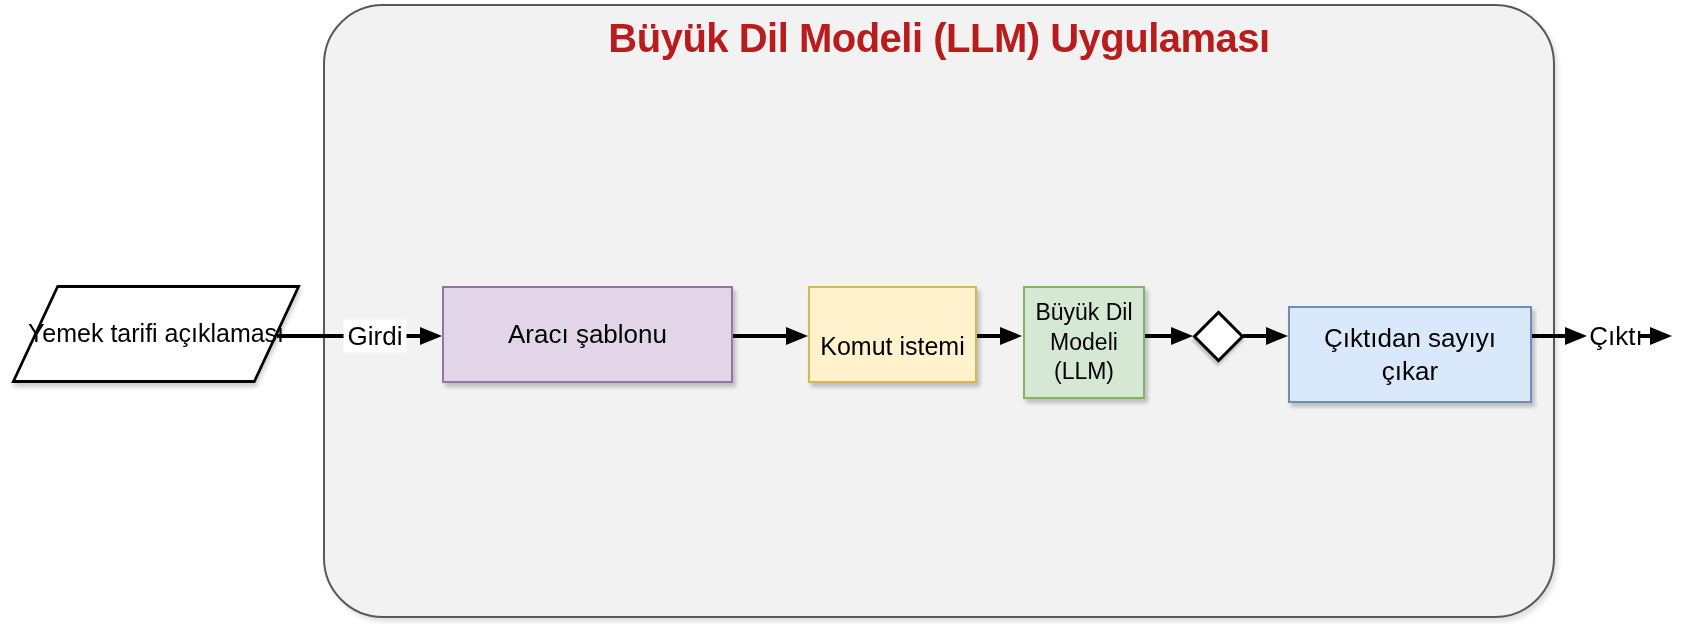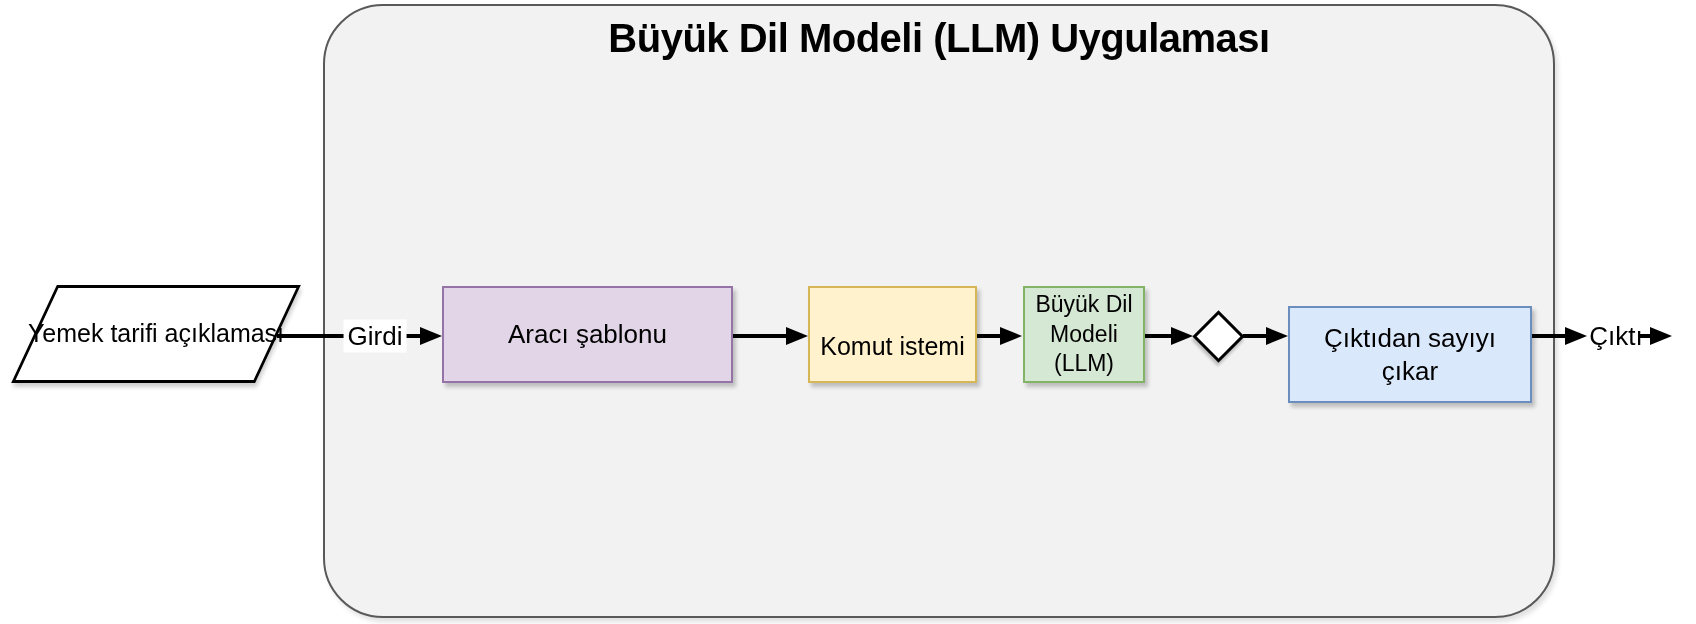--- a/index.html
+++ b/index.html
@@ -21,21 +21,21 @@
     background: #f2f2f2;
     box-shadow: 3px 4px 5px rgba(0,0,0,0.12);
   }
   .title {
     width: 100%;
     text-align: center;
     padding-top: 10px;
     font-size: 40px;
     font-weight: bold;
     letter-spacing: -0.5px;
-    color: #000000;
+    color: #b91c1c;
   }
 
   
   .node {
     position: absolute;
     border: 2.5px solid #000;
     display: flex; align-items: center; justify-content: center;
     text-align: center;
     font-size: 26px;
     line-height: 1.25;
@@ -117,21 +117,21 @@
   <div class="aline" style="left:733px; width:57px;"></div>
   <div class="ahead" style="left:786px;"></div>
 
   <div class="node" style="left: 808px; top: 286px; width: 169px; height: 97px; font-size: 25px; background-color: rgb(255, 242, 204); border-color: rgb(214, 182, 86);">
     <span class="node-label" style="padding:0 2px;margin-top:24px;">Komut istemi</span>
   </div>
 
   <div class="aline" style="left:977px; width:27px;"></div>
   <div class="ahead" style="left:1000px;"></div>
 
-  <div class="node" style="left: 1023px; top: 286px; width: 122px; height: 97px; font-size: 23px; line-height: 1.28; background-color: rgb(213, 232, 212); border-color: rgb(130, 179, 102);">
+  <div class="node" style="left: 1023px; top: 286px; width: 122px; height: 113px; font-size: 23px; line-height: 1.28; background-color: rgb(213, 232, 212); border-color: rgb(130, 179, 102);">
     <span class="node-label" style="padding:0 4px;">Büyük Dil Modeli (LLM)</span>
   </div>
 
   <div class="aline" style="left:1145px; width:28px;"></div>
   <div class="ahead" style="left:1171px;"></div>
 
   <div class="diamond" style="background-color: rgb(255, 255, 255); border-color: rgb(0, 0, 0);"></div>
 
   <div class="aline" style="left:1243px; width:25px;"></div>
   <div class="ahead" style="left:1266px;"></div>

